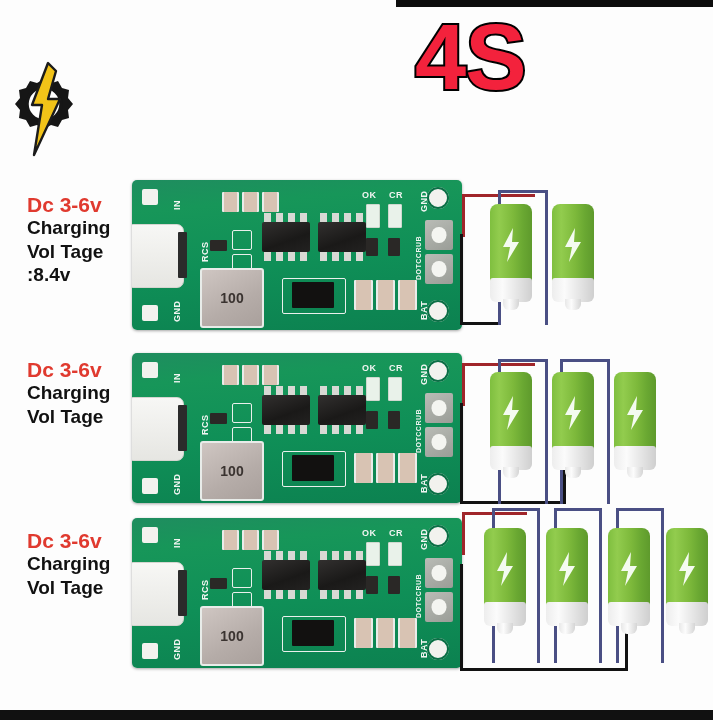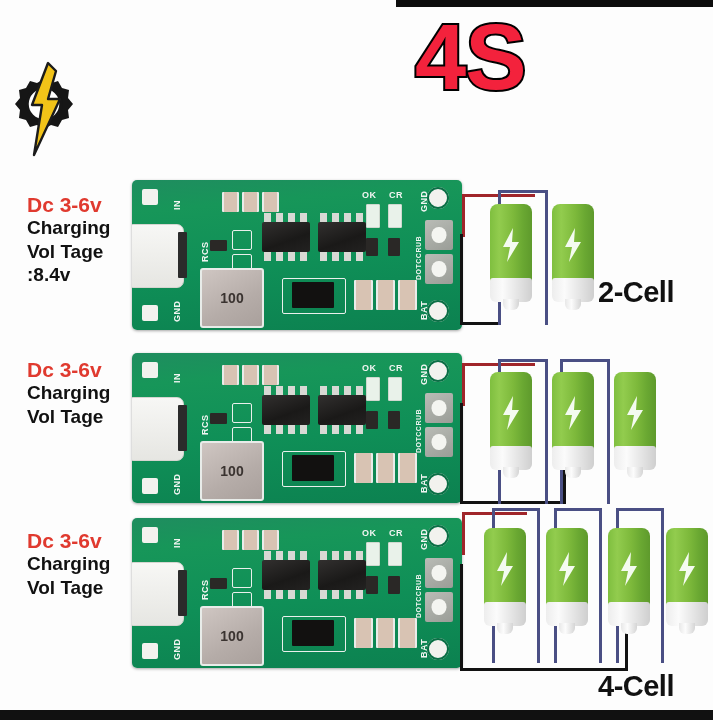--- a/index.html
+++ b/index.html
@@ -252,21 +252,20 @@
         <div class="batt-body"></div>
           <div class="batt-base"></div>
           <div class="batt-tip"></div>
         <div class="bolt">
           <svg viewBox="0 0 20 34">
               <path d="M12 0 L2 19 L9 19 L6 34 L18 14 L11 14 Z" fill="#f4fbf0"></path>
             </svg>
         </div>
       </div>
 
-      <div class="cell-label" style="left:128px;top:104px;">2-Cell</div>
     </div>
   </div>
 
   <div class="row row-2">
 
     <div class="label-block" style="top:12px;">
       <div class="lbl-dc">Dc 3-6v</div>
       <div class="lbl-line">Charging</div>
       <div class="lbl-line">Vol Tage</div>
     </div>
@@ -499,18 +498,17 @@
         <div class="batt-body"></div>
           <div class="batt-base"></div>
           <div class="batt-tip"></div>
         <div class="bolt">
           <svg viewBox="0 0 20 34">
               <path d="M12 0 L2 19 L9 19 L6 34 L18 14 L11 14 Z" fill="#f4fbf0"></path>
             </svg>
         </div>
       </div>
 
-      <div class="cell-label" style="left:128px;top:158px;">4-Cell</div>
     </div>
   </div>
 
   <div class="bottombar"></div>
 </div>
 
 </body></html>

